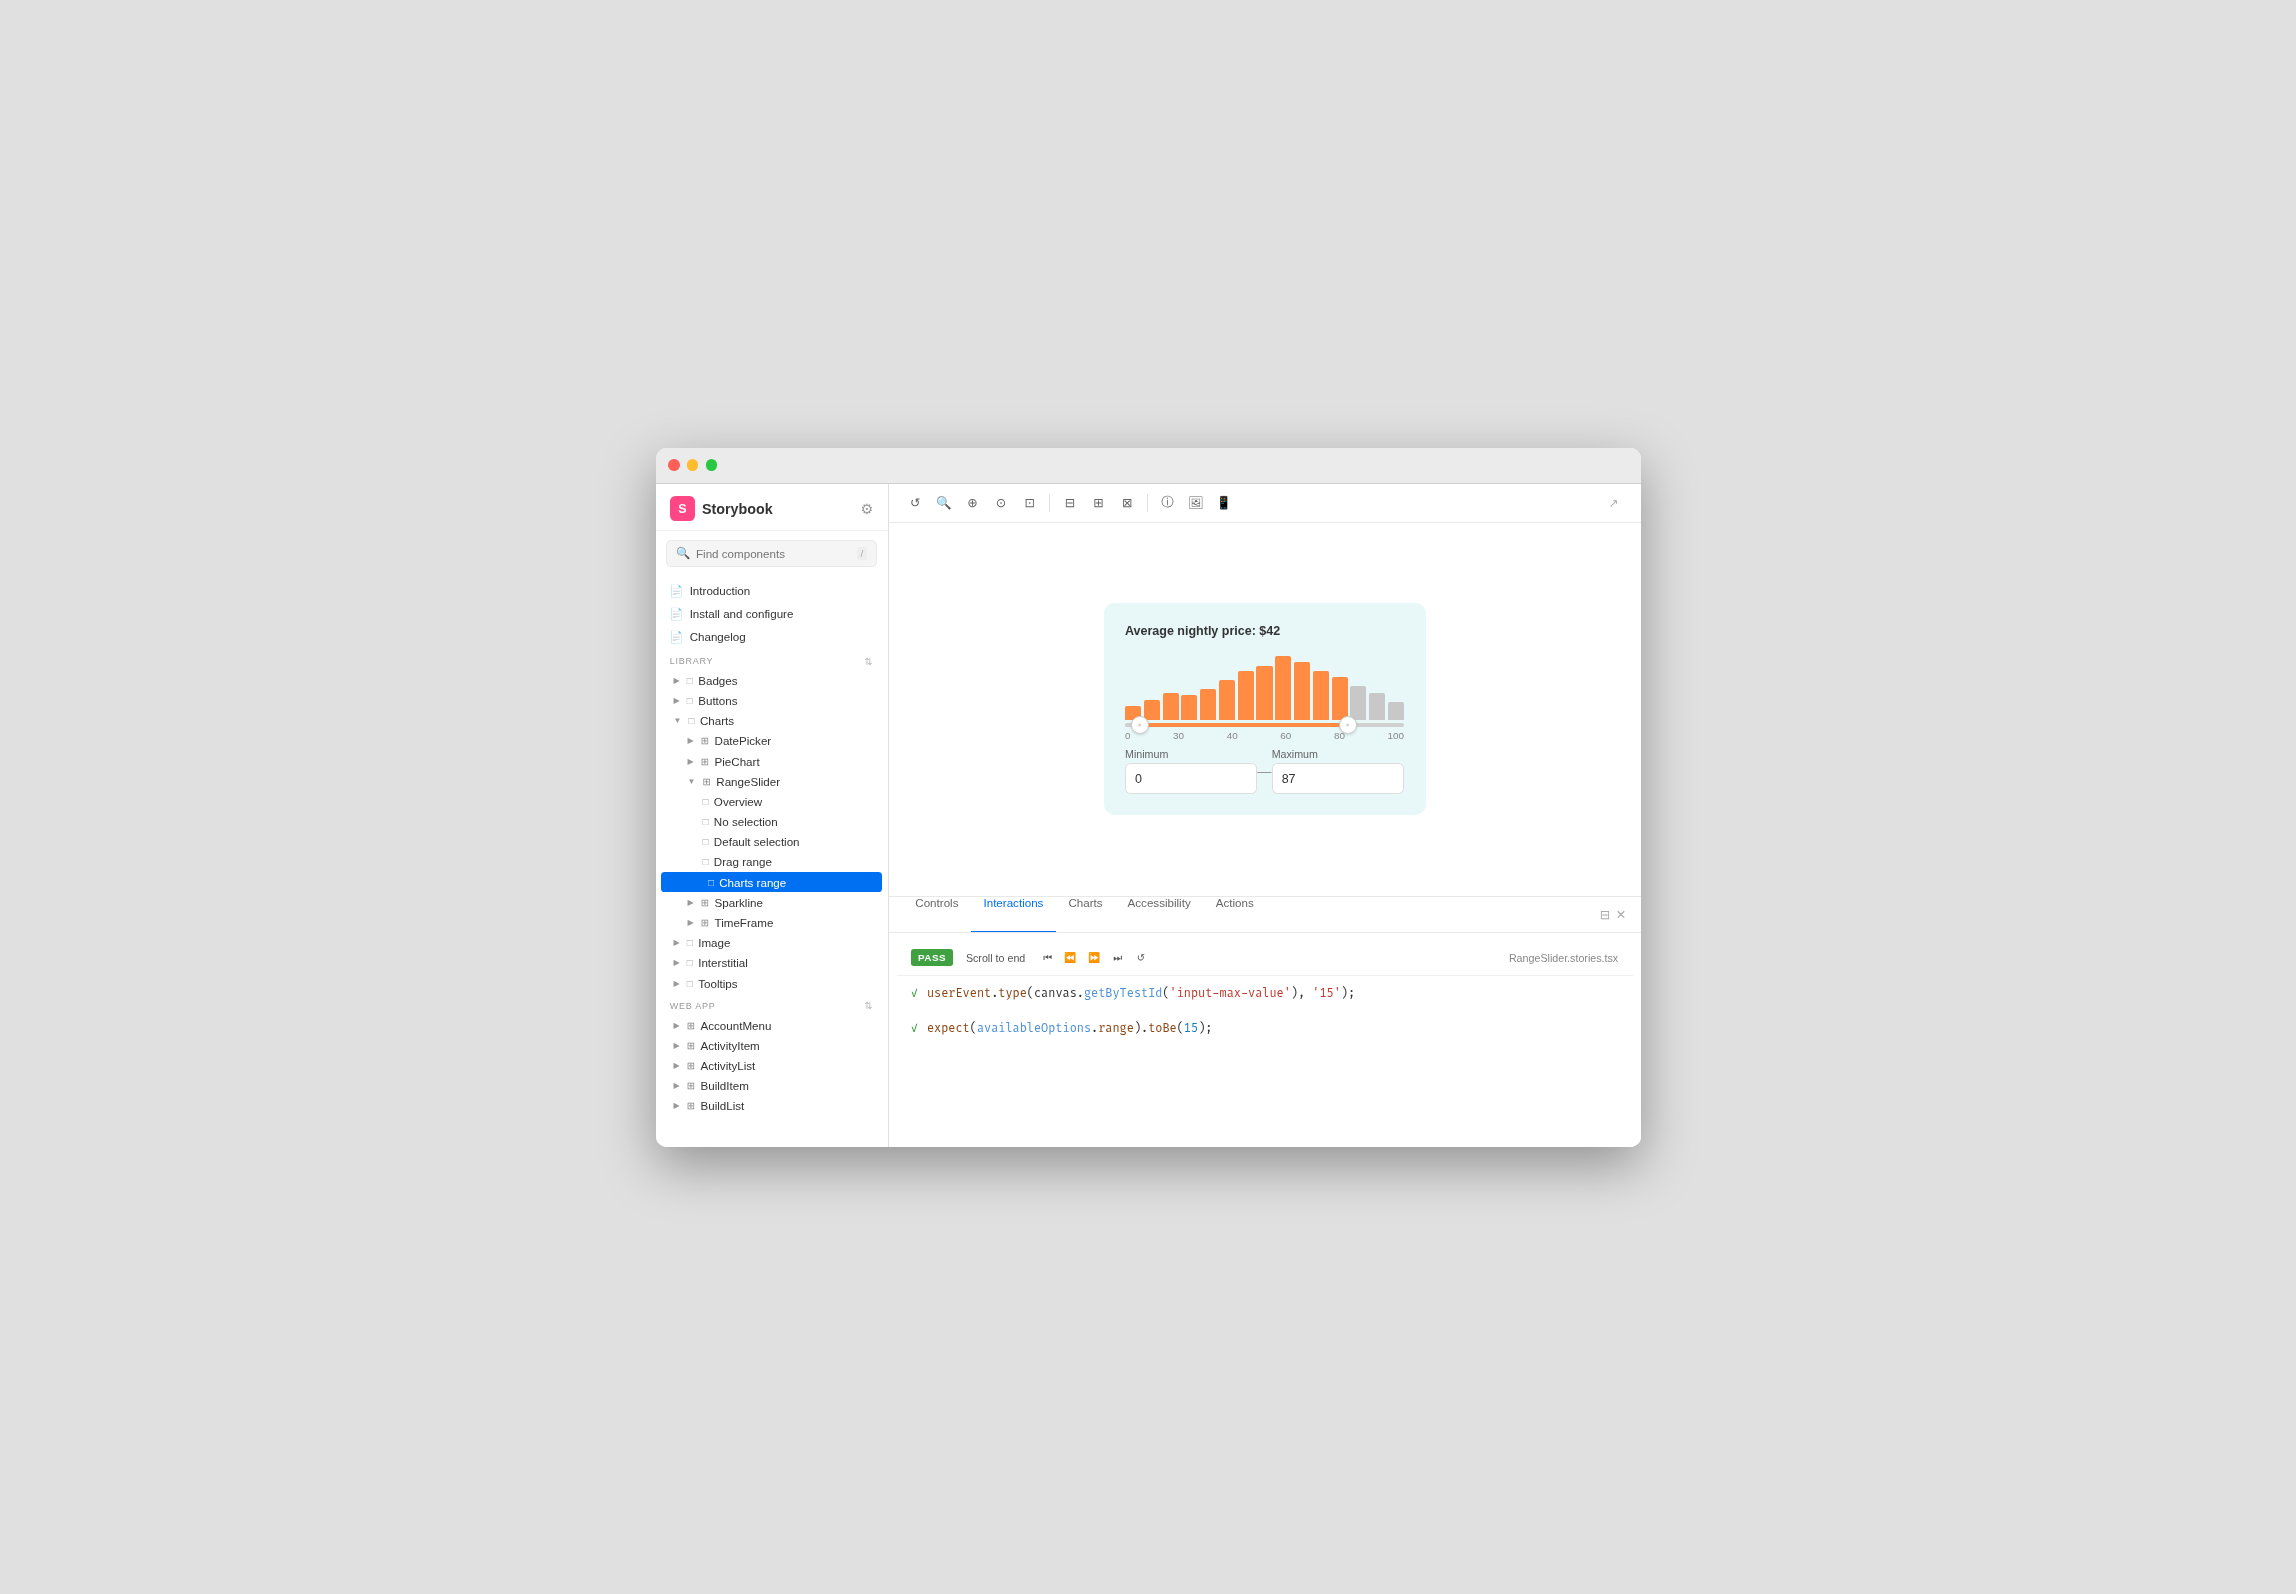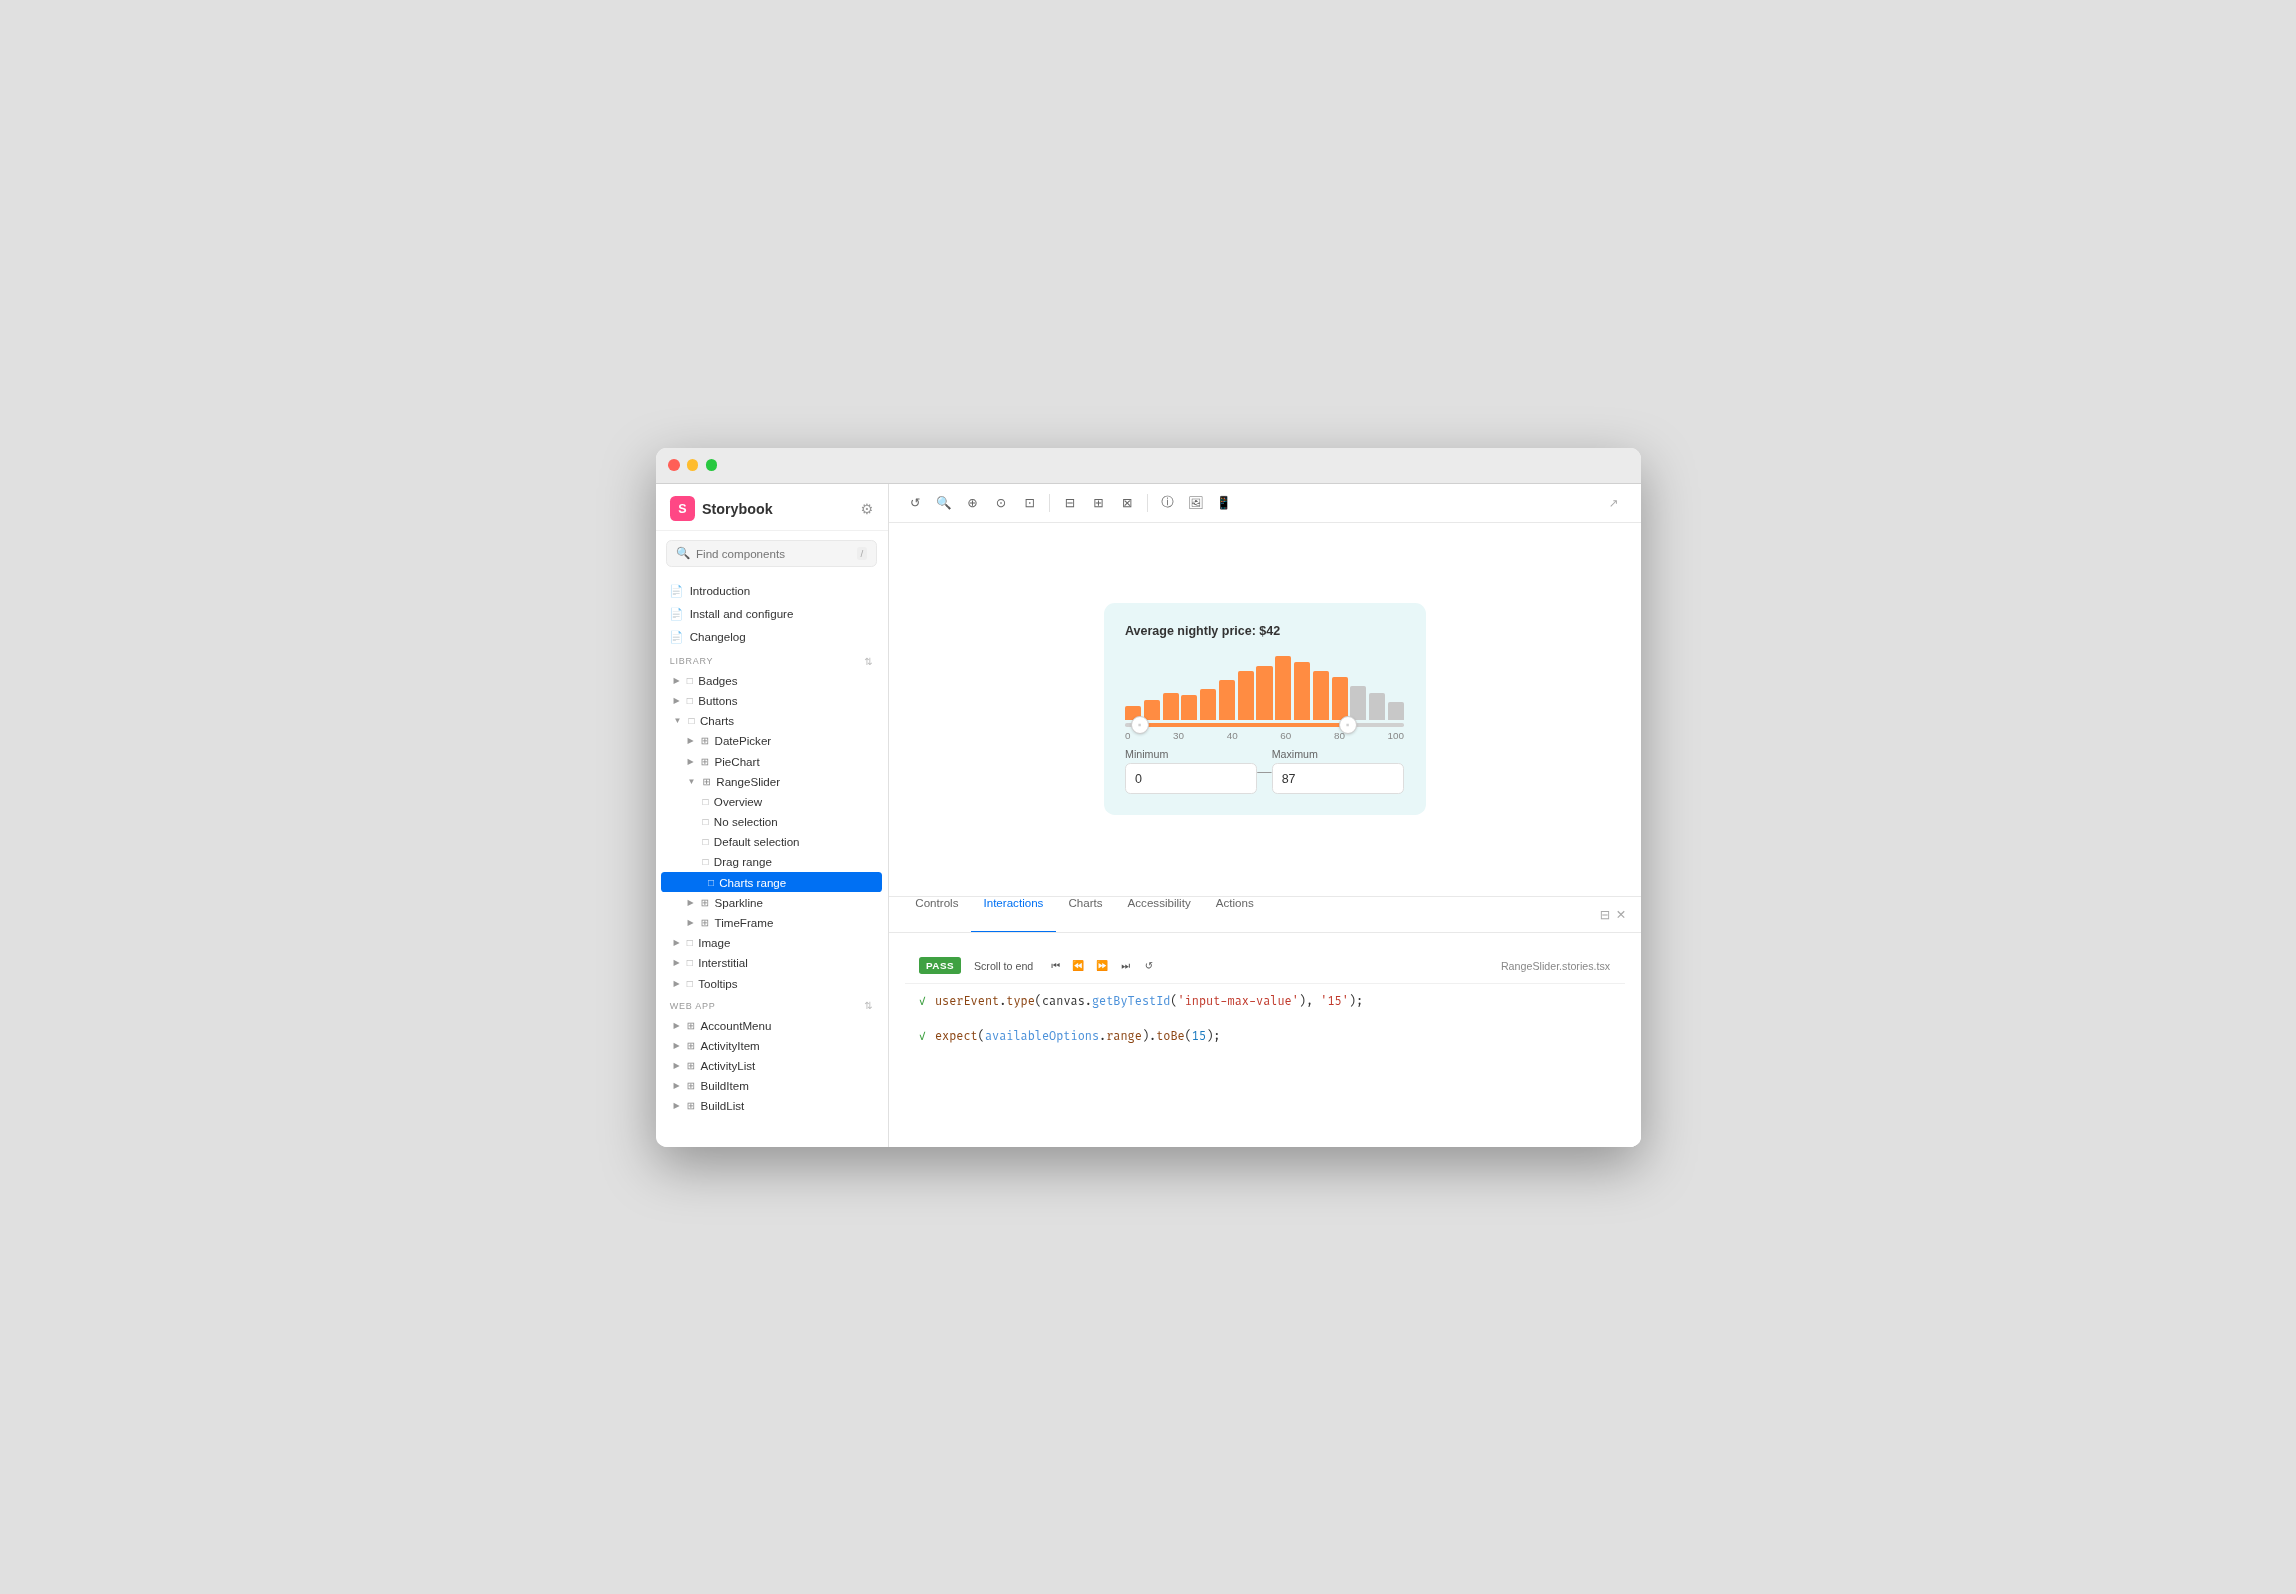--- a/index.html
+++ b/index.html
@@ -279,21 +279,21 @@
       margin-bottom: -0.9px;
     }
     .tab.active { color: #0070f3; border-bottom-color: #0070f3; font-weight: 500; }
     .tabs-spacer { flex: 1; }
     .tabs-actions { display: flex; gap: 5.4px; color: #aaa; }
     .tabs-action-btn { cursor: pointer; font-size: 12.5px; }
 
     
     .interactions-panel {
       flex: 1; overflow-y: auto;
-      padding: 16px;
+      padding: 8px;
       background: #fff;
     }
     .interactions-toolbar {
       display: flex; align-items: center;
       padding: 7.2px 14.3px;
       gap: 7.2px;
       border-bottom: 0.9px solid #f0f0f0;
     }
     .pass-badge {
       background: #3fa142; color: white;

